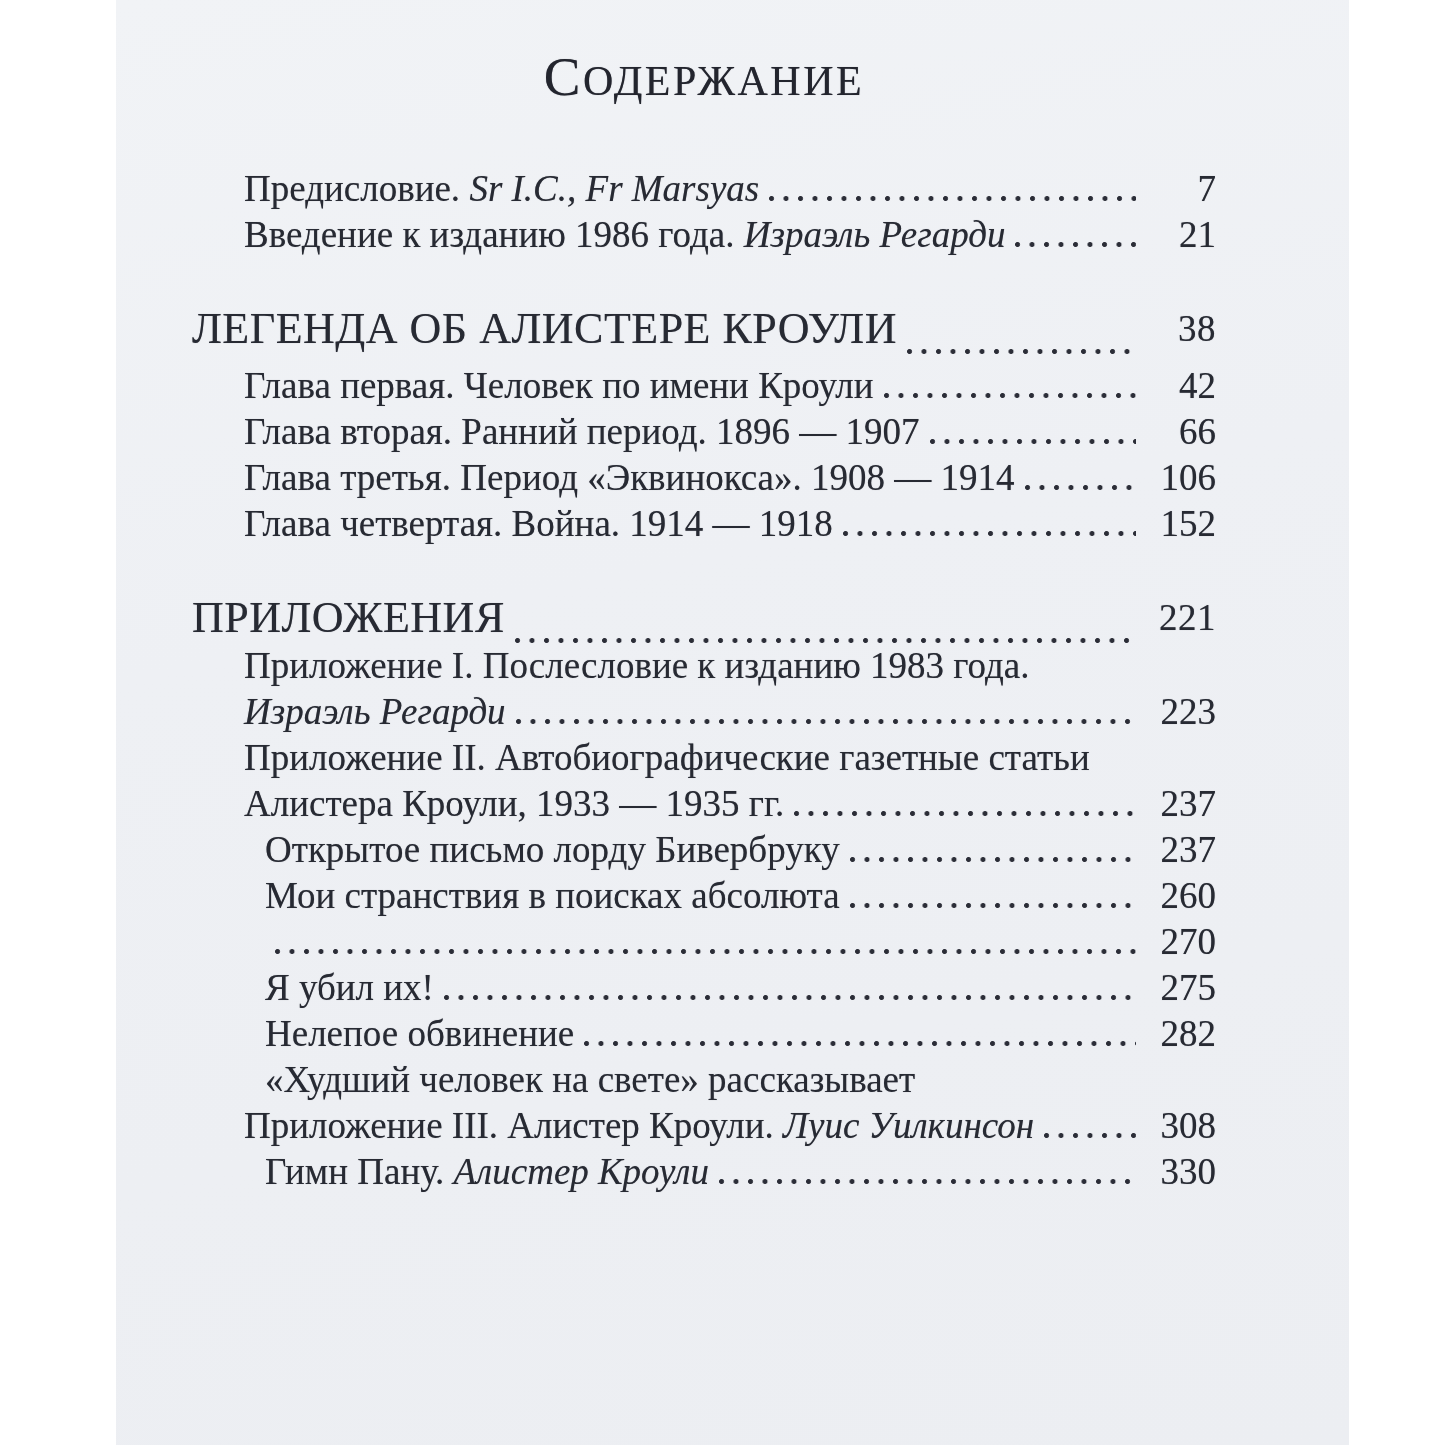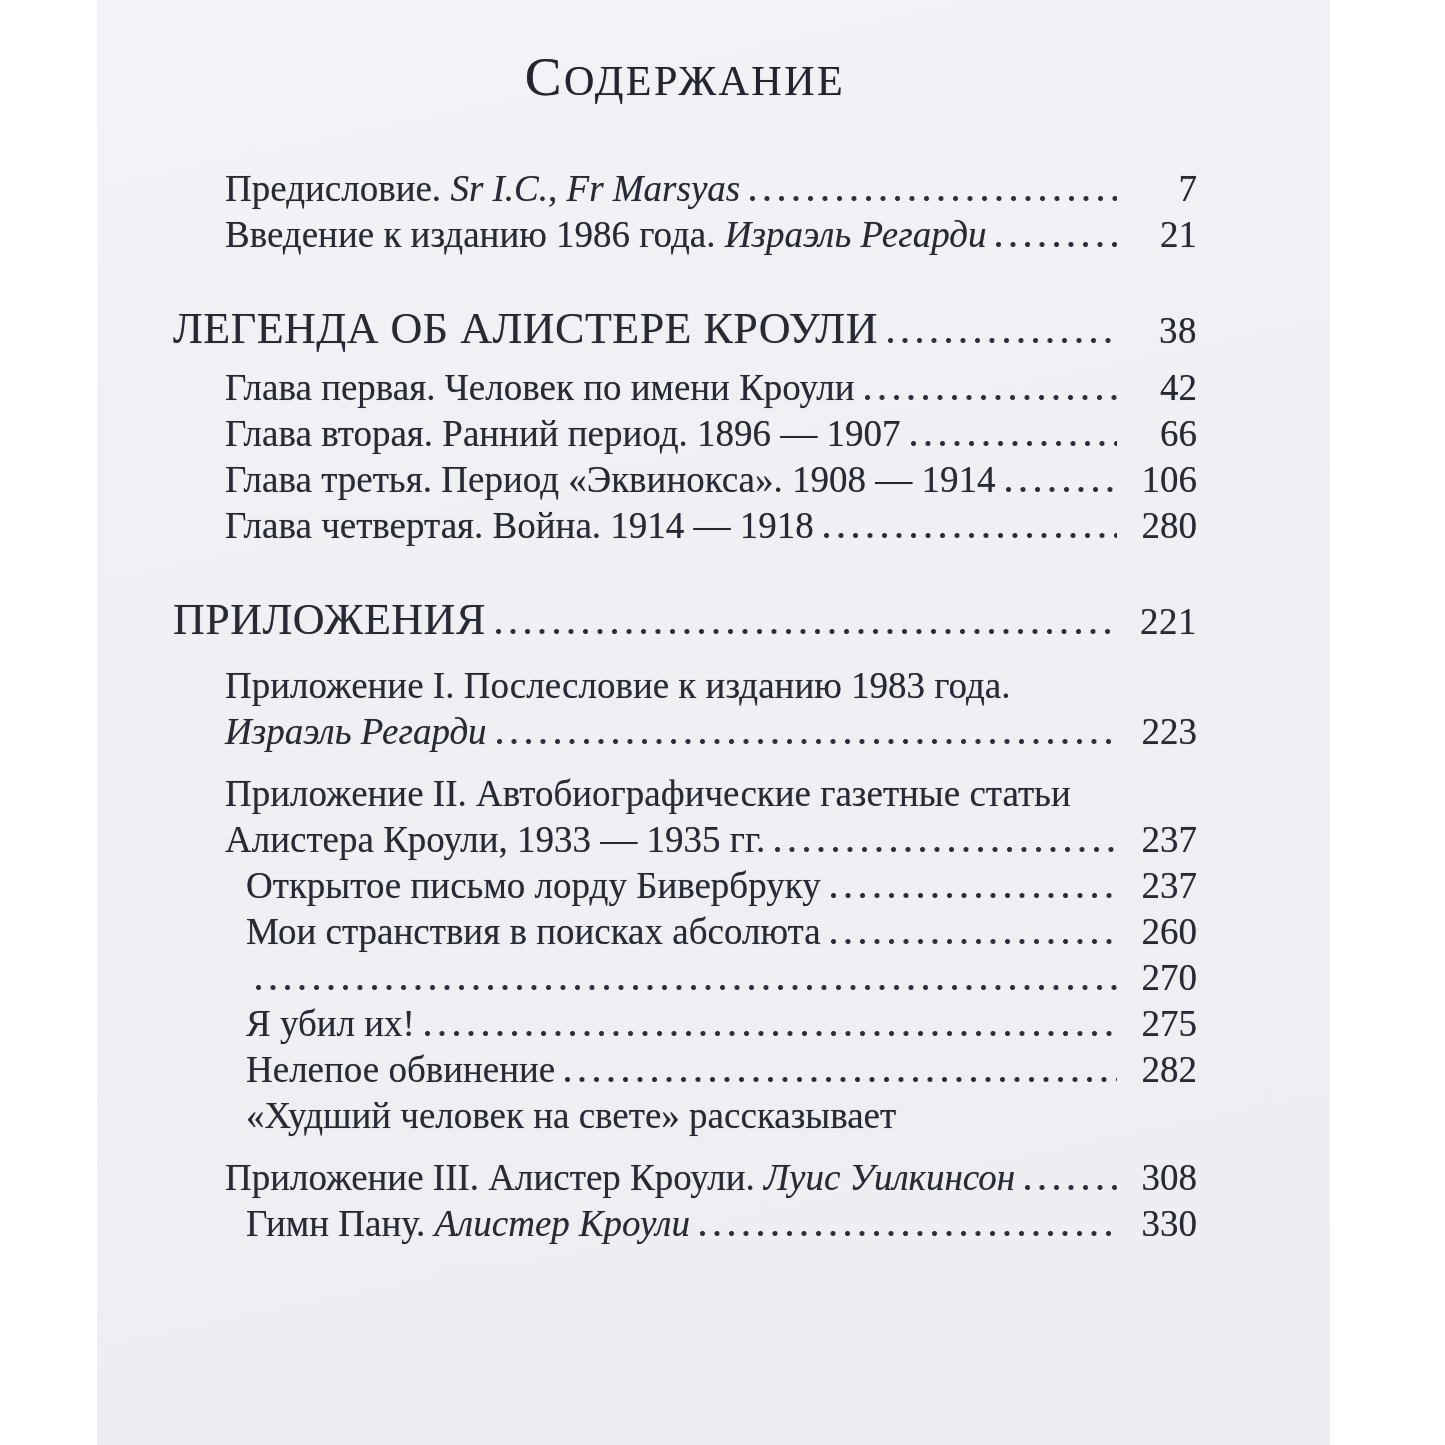--- a/index.html
+++ b/index.html
@@ -6,21 +6,21 @@
   body {
     width: 1445px; height: 1445px;
     background: #ffffff;
     position: relative;
     font-family: "Liberation Serif", "DejaVu Serif", serif;
     color: #272a33;
     overflow: hidden;
   }
   .paper {
     position: absolute;
-    left: 97px; top: 0;
+    left: 116px; top: 0;
     width: 1233px; height: 1445px;
     background: linear-gradient(168deg, #f1f3f6 0%, #eef0f4 40%, #ecee f2 100%);
     background: linear-gradient(168deg, #f1f3f6 0%, #eef0f4 40%, #eceef2 100%);
   }
   .content {
     padding: 46px 133px 0 76px;
   }
   .page-title {
     text-align: center;
     font-size: 42px;
@@ -32,25 +32,25 @@
     text-shadow: 0 0 0.7px rgba(35,37,46,.6);
   }
   .page-title::first-letter { font-size: 55px; }
   .row {
     display: flex;
     align-items: baseline;
     font-size: 37px;
     line-height: 46px;
     text-shadow: 0 0 0.7px rgba(39,42,51,.5);
   }
-  .k-section { font-size: 44px; line-height: 50px; letter-spacing: 0.5px; }
+  .k-section { font-size: 44px; line-height: 50px; letter-spacing: 0.5px; align-items: flex-end; }
   .ind-1 { margin-left: 52px; }
   .ind-2 { margin-left: 73px; }
   .gap-lg { margin-top: 46px; }
-  .gap-md { margin-top: 16px; }
+  .gap-md { }
   .gap-sm { margin-top: 9px; }
   .txt { white-space: nowrap; }
   .txt i { }
   .leader {
     flex: 1 1 auto;
     min-width: 18px;
     height: 5px;
     margin: 0 8px 0 10px;
     background-image: radial-gradient(circle at 2.5px 2.5px, #2b2d37 2.1px, rgba(43,45,55,0) 2.9px);
     background-size: 14.5px 5px;
@@ -97,21 +97,21 @@
           <span class="pagenum">66</span>
         </div>
         <div class="row k-entry ind-1 gap-none">
           <span class="txt"><span>Глава третья. Период «Эквинокса». 1908 — 1914</span></span>
           <span class="leader"></span>
           <span class="pagenum">106</span>
         </div>
         <div class="row k-entry ind-1 gap-none">
           <span class="txt"><span>Глава четвертая. Война. 1914 — 1918</span></span>
           <span class="leader"></span>
-          <span class="pagenum">280</span>
+          <span class="pagenum">152</span>
         </div>
         <div class="row k-section ind-0 gap-lg">
           <span class="txt"><span>ПРИЛОЖЕНИЯ</span></span>
           <span class="leader"></span>
           <span class="pagenum">221</span>
         </div>
         <div class="row k-entry ind-1 gap-md">
           <span class="txt"><span>Приложение I. Послесловие к изданию 1983 года.</span></span>
         </div>
         <div class="row k-cont ind-1 gap-none">

